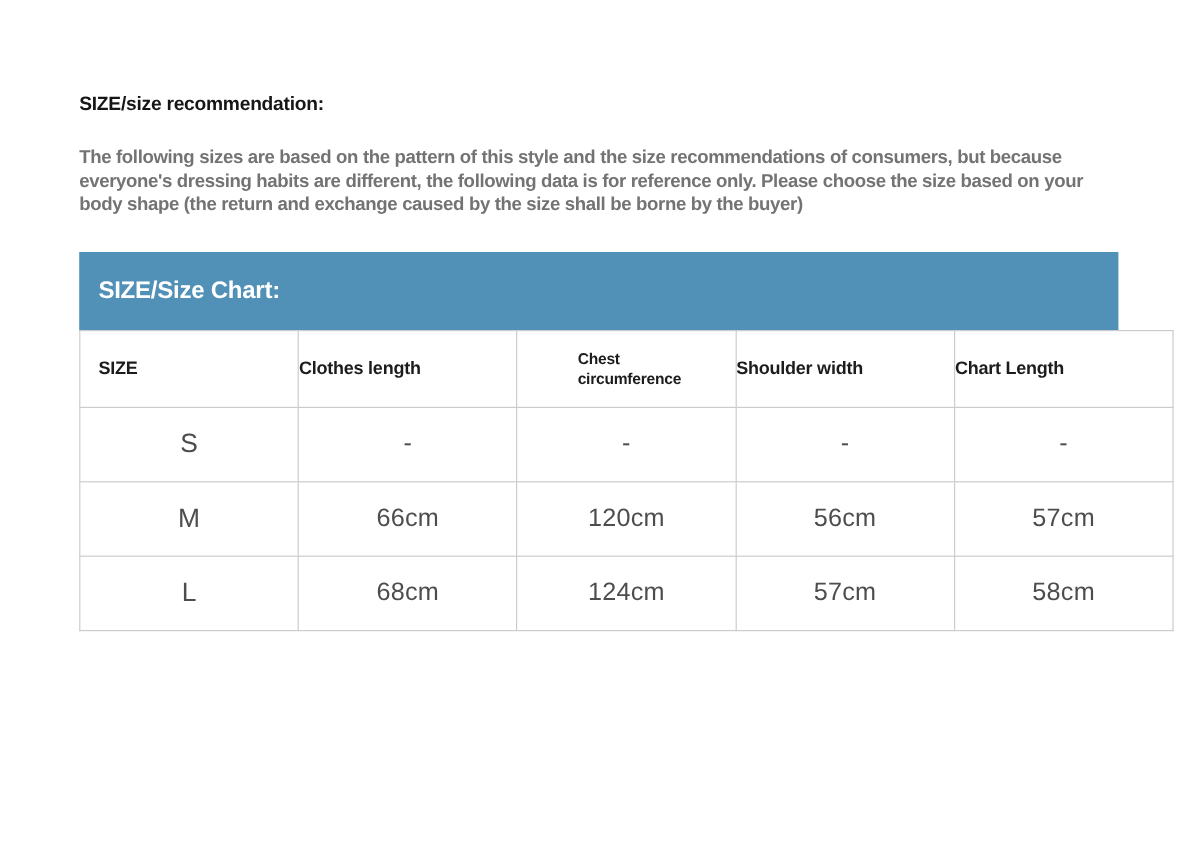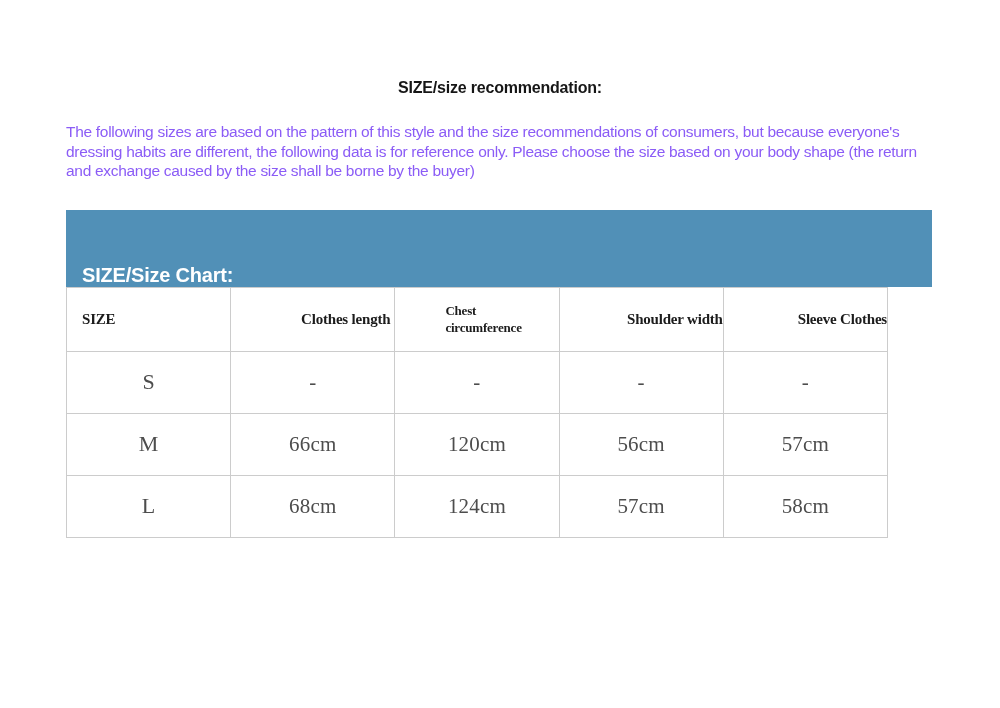--- a/index.html
+++ b/index.html
@@ -19,67 +19,65 @@
     padding-top: 78px;
     width: 868px;
   }
   .intro-heading {
     font-size: 16px;
     font-weight: bold;
     color: #161616;
     letter-spacing: -0.2px;
     margin: 0 0 25px 0;
     line-height: 1.2;
-    text-align: center;
   }
   .intro-paragraph {
     font-size: 15.5px;
-    font-weight: normal;
-    color: #8b5cf6;
+    font-weight: bold;
+    color: #737373;
     letter-spacing: -0.3px;
     line-height: 1.26;
     margin: 0 0 29px 0;
     width: 868px;
   }
   .banner {
     width: 866px;
-    height: 77px;
+    height: 65px;
     background: #5190b7;
     display: flex;
-    align-items: flex-end;
+    align-items: center;
     padding-left: 16px;
   }
   .banner-title {
     color: #ffffff;
     font-size: 20px;
     font-weight: bold;
     letter-spacing: -0.2px;
   }
   table.size-chart {
-    width: 822px;
+    width: 912px;
     border-collapse: collapse;
     table-layout: fixed;
     border: 1px solid #cccccc;
     border-top: none;
-    font-family: Liberation Serif, serif;
   }
   table.size-chart col { width: 20%; }
   table.size-chart th,
   table.size-chart td {
     border: 1px solid #cccccc;
     padding: 0;
     background: #ffffff;
   }
   table.size-chart thead th {
     height: 64px;
     font-size: 15px;
     font-weight: bold;
     color: #1c1c1c;
     letter-spacing: -0.2px;
-    text-align: right;
+    text-align: left;
     vertical-align: middle;
   }
   th.col-size {
     text-align: left !important;
     padding-left: 15px !important;
   }
   th.col-clothes {
     text-align: center;
     padding-right: 4px !important;
   }
@@ -133,21 +131,21 @@
         <col>
     </colgroup>
     <thead>
       <tr>
         <th class="col-size">SIZE</th>
         <th class="col-clothes">Clothes length</th>
         <th class="col-chest">
           <span class="wrap">Chest circumference</span>
         </th>
         <th>Shoulder width</th>
-        <th>Sleeve Clothes</th>
+        <th>Chart Length</th>
       </tr>
     </thead>
     <tbody>
       <tr>
         <td class="cell-size">S</td>
         <td class="cell-value">-</td>
         <td class="cell-value">-</td>
         <td class="cell-value">-</td>
         <td class="cell-value">-</td>
       </tr>

